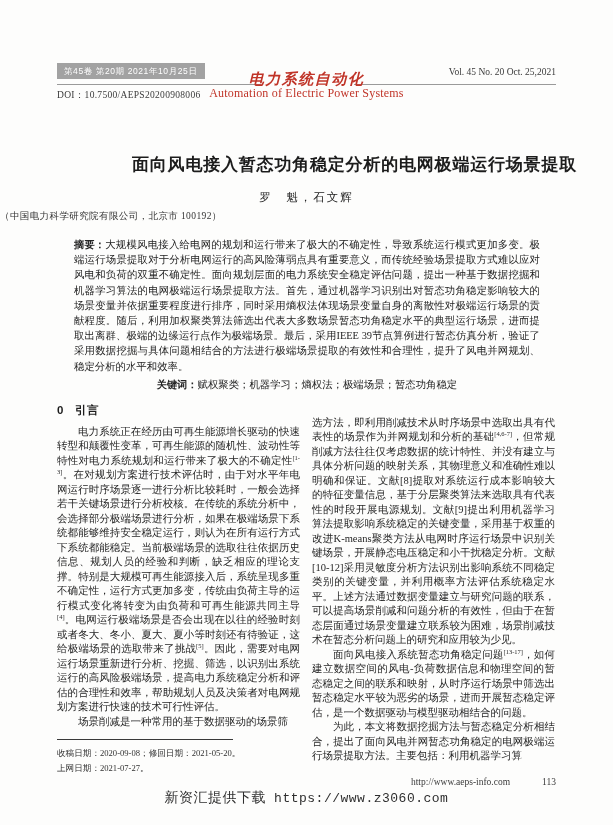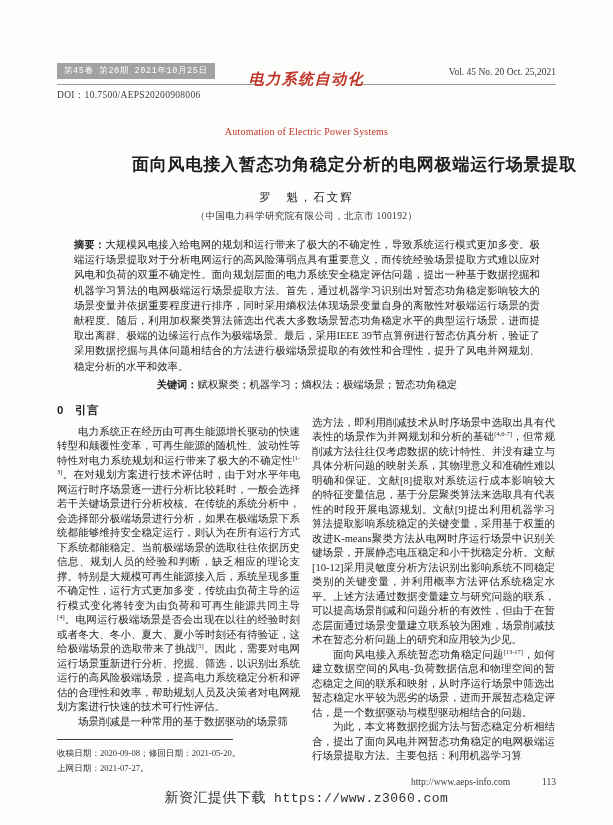--- a/index.html
+++ b/index.html
@@ -19,43 +19,43 @@
   }
 
   
   .header{position:relative;margin:63px 57px 0 57px;height:44px;}
   .hrule{position:absolute;top:21px;height:1px;background:#9a9a9a;}
   .hrule-left{left:0;width:204px;}
   .hrule-right{left:297px;right:0;}
   .issue-box{
     position:absolute;left:0;top:0;
     background:var(--boxgray);color:#ffffff;
-    font-family:Liberation Mono, monospace;
+    font-family:Liberation Sans, sans-serif;
     font-size:8.5px;line-height:10px;padding:3px 7px;letter-spacing:0.6px;
     white-space:nowrap;
   }
   .doi{position:absolute;left:0;top:26px;font-size:9.5px;color:#3a3a3a;letter-spacing:0.3px;}
   .journal-cn{
     position:absolute;left:50%;transform:translateX(-50%);top:7px;
     color:var(--accent);font-weight:bold;font-style:italic;
     font-size:15px;letter-spacing:1.5px;white-space:nowrap;
   }
   .journal-en{
     position:absolute;left:50%;transform:translateX(-50%);top:23px;
-    color:var(--accent);font-size:10px;white-space:nowrap;letter-spacing:0.2px;margin-top:40px;
+    color:var(--accent);font-size:12px;white-space:nowrap;letter-spacing:0.2px;
   }
   .vol-en{position:absolute;right:0;top:4px;font-size:9.5px;color:#3a3a3a;white-space:nowrap;}
 
   
   .article-title{
     margin:46px 36px 14px 36px;text-align:right;
     font-size:17px;font-weight:bold;letter-spacing:0.8px;color:#1c1c1c;
   }
   .authors{margin-top:13px;text-align:center;font-size:11.5px;letter-spacing:2px;color:#222;}
-  .affiliation{margin-top:5px;text-align:center;font-size:9.5px;color:#333;letter-spacing:0.4px;}
+  .affiliation{margin-top:5px;font-size:9.5px;color:#333;letter-spacing:0.4px;}
 
   
   .abstract{
     margin:14px 73px 0 74px;
     font-size:10.4px;line-height:15.2px;text-align:justify;color:#242424;
   }
   .abstract .label,
   .keywords .label{
     font-weight:bold;
     font-family:"Liberation Sans","DejaVu Sans",sans-serif;

